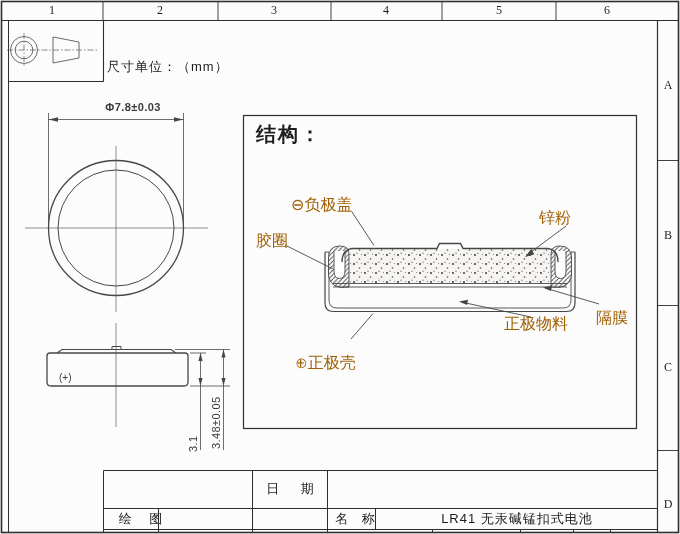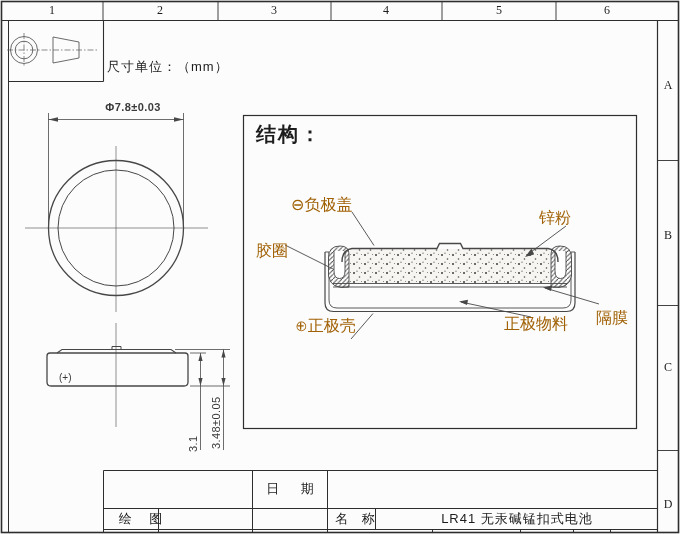--- a/index.html
+++ b/index.html
@@ -177,23 +177,23 @@
 
   <span class="txt unit-note">尺寸单位：（mm）</span>
   <span class="txt dim dia-dim">Φ7.8±0.03</span>
   <span class="txt dim rot dim-31">3.1</span>
   <span class="txt dim rot dim-348">3.48±0.05</span>
   <span class="txt polarity">(+)</span>
 
   <span class="txt struct-title">结构：</span>
   <span class="txt part-label" style="left:291px;top:195px">⊖负极盖</span>
   <span class="txt part-label" style="left:539px;top:208px">锌粉</span>
-  <span class="txt part-label" style="left:256px;top:241px">胶圈</span>
+  <span class="txt part-label" style="left:256px;top:231px">胶圈</span>
   <span class="txt part-label" style="left:596px;top:308px">隔膜</span>
   <span class="txt part-label" style="left:504px;top:314px">正极物料</span>
-  <span class="txt part-label" style="left:295px;top:316px">⊕正极壳</span>
+  <span class="txt part-label" style="left:295px;top:353px">⊕正极壳</span>
 
   <div class="tb-cell tb-date">日 期</div>
   <div class="tb-cell tb-draw">绘 图</div>
   <div class="tb-cell tb-name">名 称</div>
   <div class="tb-cell tb-product">LR41 无汞碱锰扣式电池</div>
 
 </div>
 
 </body></html>

